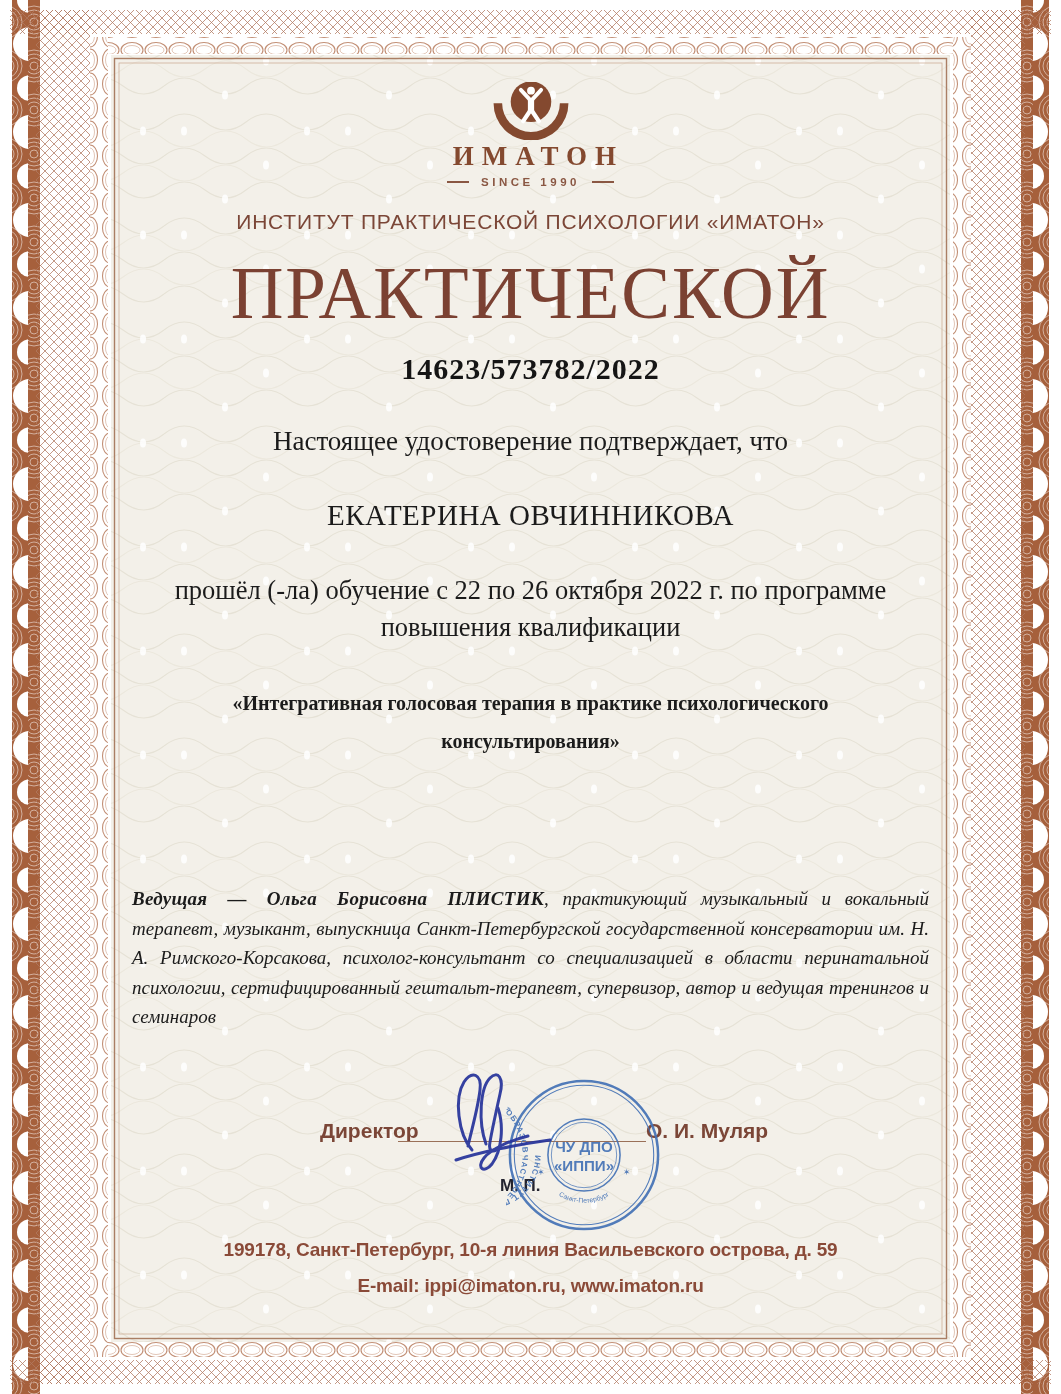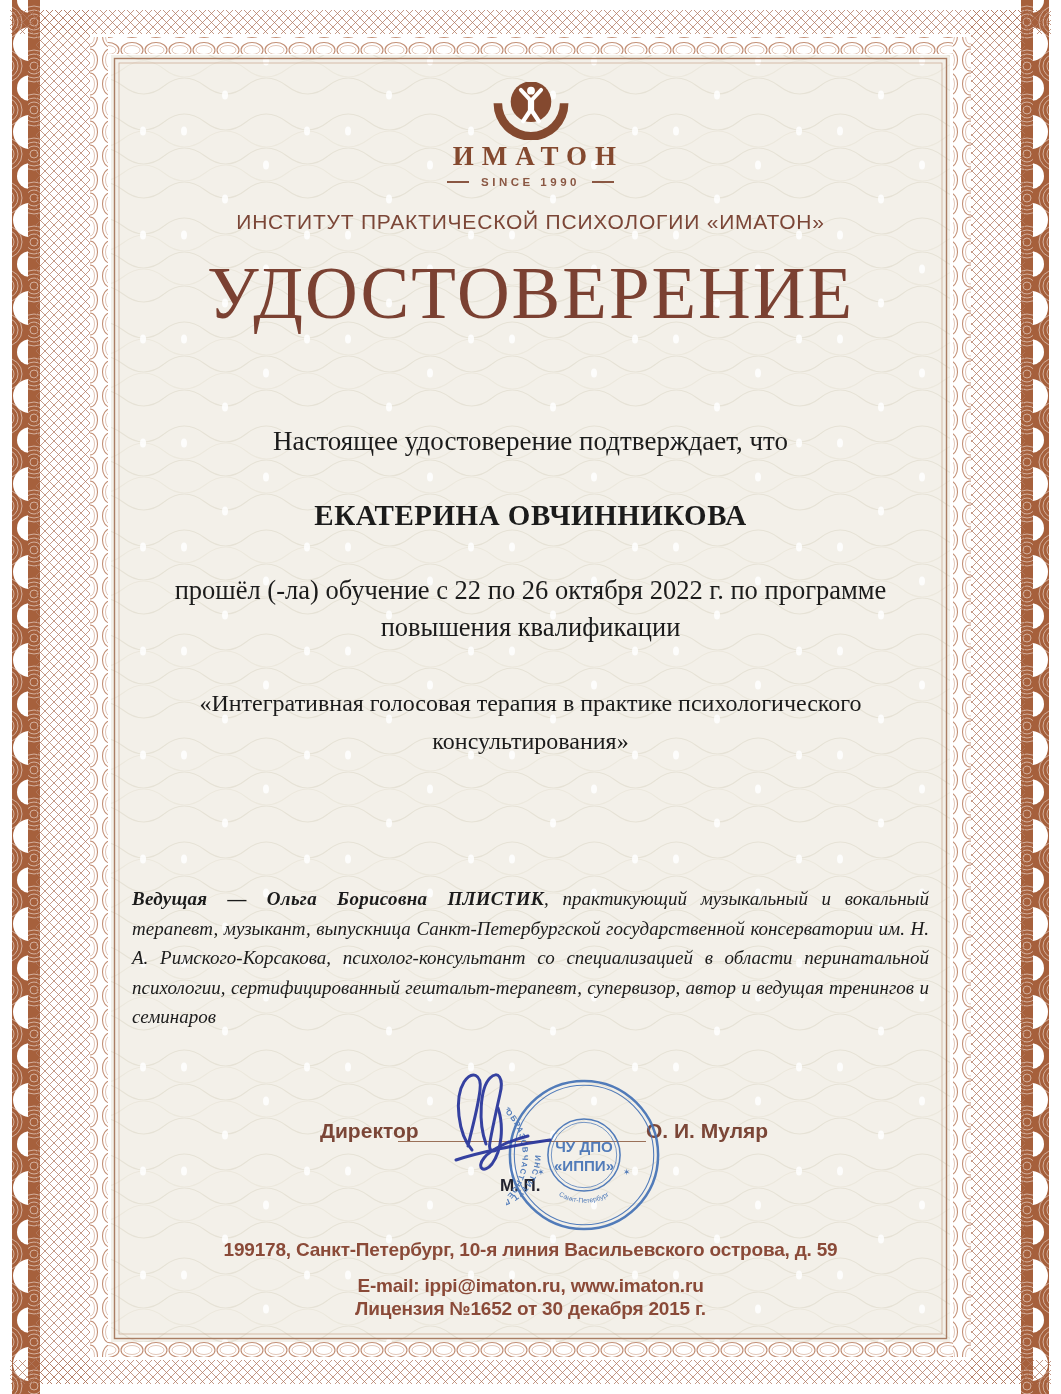--- a/index.html
+++ b/index.html
@@ -12,23 +12,23 @@
   .centered{left:130px;width:801px;text-align:center;}
   .sans{font-family:"Liberation Sans", sans-serif;}
 
   .logo-word{top:141px;font-size:27px;letter-spacing:8px;padding-left:8px;color:#84492f;font-weight:600;}
   .since-row{top:176px;font-family:"Liberation Sans",sans-serif;font-size:11.5px;letter-spacing:3.5px;color:#8a5743;font-weight:bold;}
   .since-dash{display:inline-block;width:22px;height:0;border-top:2px solid #8a5743;margin:0 12px;vertical-align:3px;}
   .institute{top:210px;font-family:"Liberation Sans",sans-serif;font-size:21px;letter-spacing:0.8px;color:#7b4637;font-weight:500;}
   .big-title{top:252px;font-size:73px;line-height:84px;letter-spacing:2px;color:#7b4132;font-weight:400;}
   .cert-number{top:352px;font-size:30px;font-weight:bold;letter-spacing:1px;color:#151515;}
   .confirm{top:426px;font-size:27px;}
-  .recipient{top:499px;font-size:29px;font-weight:bold;letter-spacing:0.5px;}
+  .recipient{top:499px;font-size:29px;font-weight:normal;letter-spacing:0.5px;}
   .training{top:572px;font-size:26.5px;line-height:37px;}
-  .program{top:684px;font-size:24px;line-height:38px;font-weight:normal;}
+  .program{top:684px;font-size:20px;line-height:38px;font-weight:bold;}
   .program .inner{display:inline-block;max-width:680px;}
   .volume{top:791px;font-size:27px;}
   .leader-par{
     top:884px;left:132px;width:797px;
     font-size:19px;line-height:29.6px;font-style:italic;text-align:justify;
   }
   .leader-par b{letter-spacing:0.3px;word-spacing:6px;}
   .director-label{left:320px;top:1119px;font-size:21px;font-weight:bold;color:#7b4637;}
   .director-name{left:646px;top:1119px;font-size:21px;font-weight:bold;color:#7b4637;}
   .sig-line{left:398px;top:1141px;width:248px;height:0;border-top:1.5px solid #9a7058;}
@@ -127,21 +127,22 @@
       <path d="M50,35 L40,50 M50,35 L60,50" stroke="#ffffff" stroke-width="5.5" stroke-linecap="round" fill="none"></path>
     </g>
   </svg>
 
   <div class="abs centered logo-word content">ИМАТОН</div>
   <div class="abs centered since-row content">
     <span class="since-dash"></span><span>SINCE 1990</span><span class="since-dash"></span>
   </div>
 
   <div class="abs centered institute content">ИНСТИТУТ ПРАКТИЧЕСКОЙ ПСИХОЛОГИИ «ИМАТОН»</div>
-  <div class="abs centered big-title content">УДОСТОВЕРЕНИЕ</div>
+  <div class="abs centered big-title content">ПРАКТИЧЕСКОЙ</div>
+  <div class="abs centered cert-number content">14623/573782/2022</div>
 
   <div class="abs centered confirm content">Настоящее удостоверение подтверждает, что</div>
   <div class="abs centered recipient content">ЕКАТЕРИНА ОВЧИННИКОВА</div>
   <div class="abs centered training content">прошёл (-ла) обучение с 22 по 26 октября 2022 г. по программе повышения квалификации</div>
   <div class="abs centered program content">
     <span class="inner">«Интегративная голосовая терапия в практике психологического консультирования»</span>
   </div>
 
   <div class="abs leader-par content">
     <b>Ведущая — Ольга Борисовна ПЛИСТИК</b><span>, практикующий музыкальный и вокальный терапевт, музыкант, выпускница Санкт-Петербургской государственной консерватории им. Н. А. Римского-Корсакова, психолог-консультант со специализацией в области перинатальной психологии, сертифицированный гештальт-терапевт, супервизор, автор и ведущая тренингов и семинаров</span>
@@ -185,15 +186,14 @@
       </text>
       <text x="-48" y="20" font-size="9">✶</text>
       <text x="40" y="20" font-size="9">✶</text>
       <text x="0" y="-3" font-size="15.5" font-weight="bold" text-anchor="middle">ЧУ ДПО</text>
       <text x="0" y="16" font-size="15.5" font-weight="bold" text-anchor="middle">«ИППИ»</text>
     </g>
   </svg>
 
   <div class="abs centered footer-line f1 content">199178, Санкт-Петербург, 10-я линия Васильевского острова, д. 59</div>
   <div class="abs centered footer-line f3 content">E-mail: ippi@imaton.ru, www.imaton.ru</div>
-  <div class="abs centered footer-line f4 content">Лицензия №1652 от 30 декабря 2015 г.</div>
 
 </div>
 
 </body></html>

